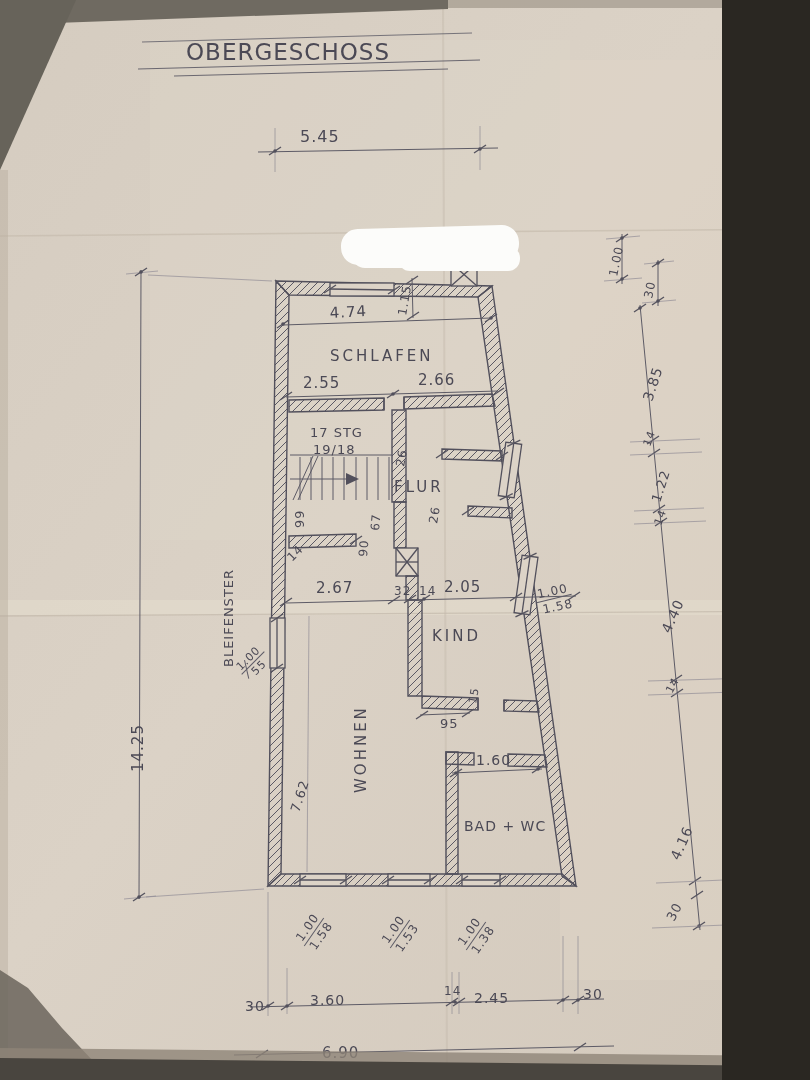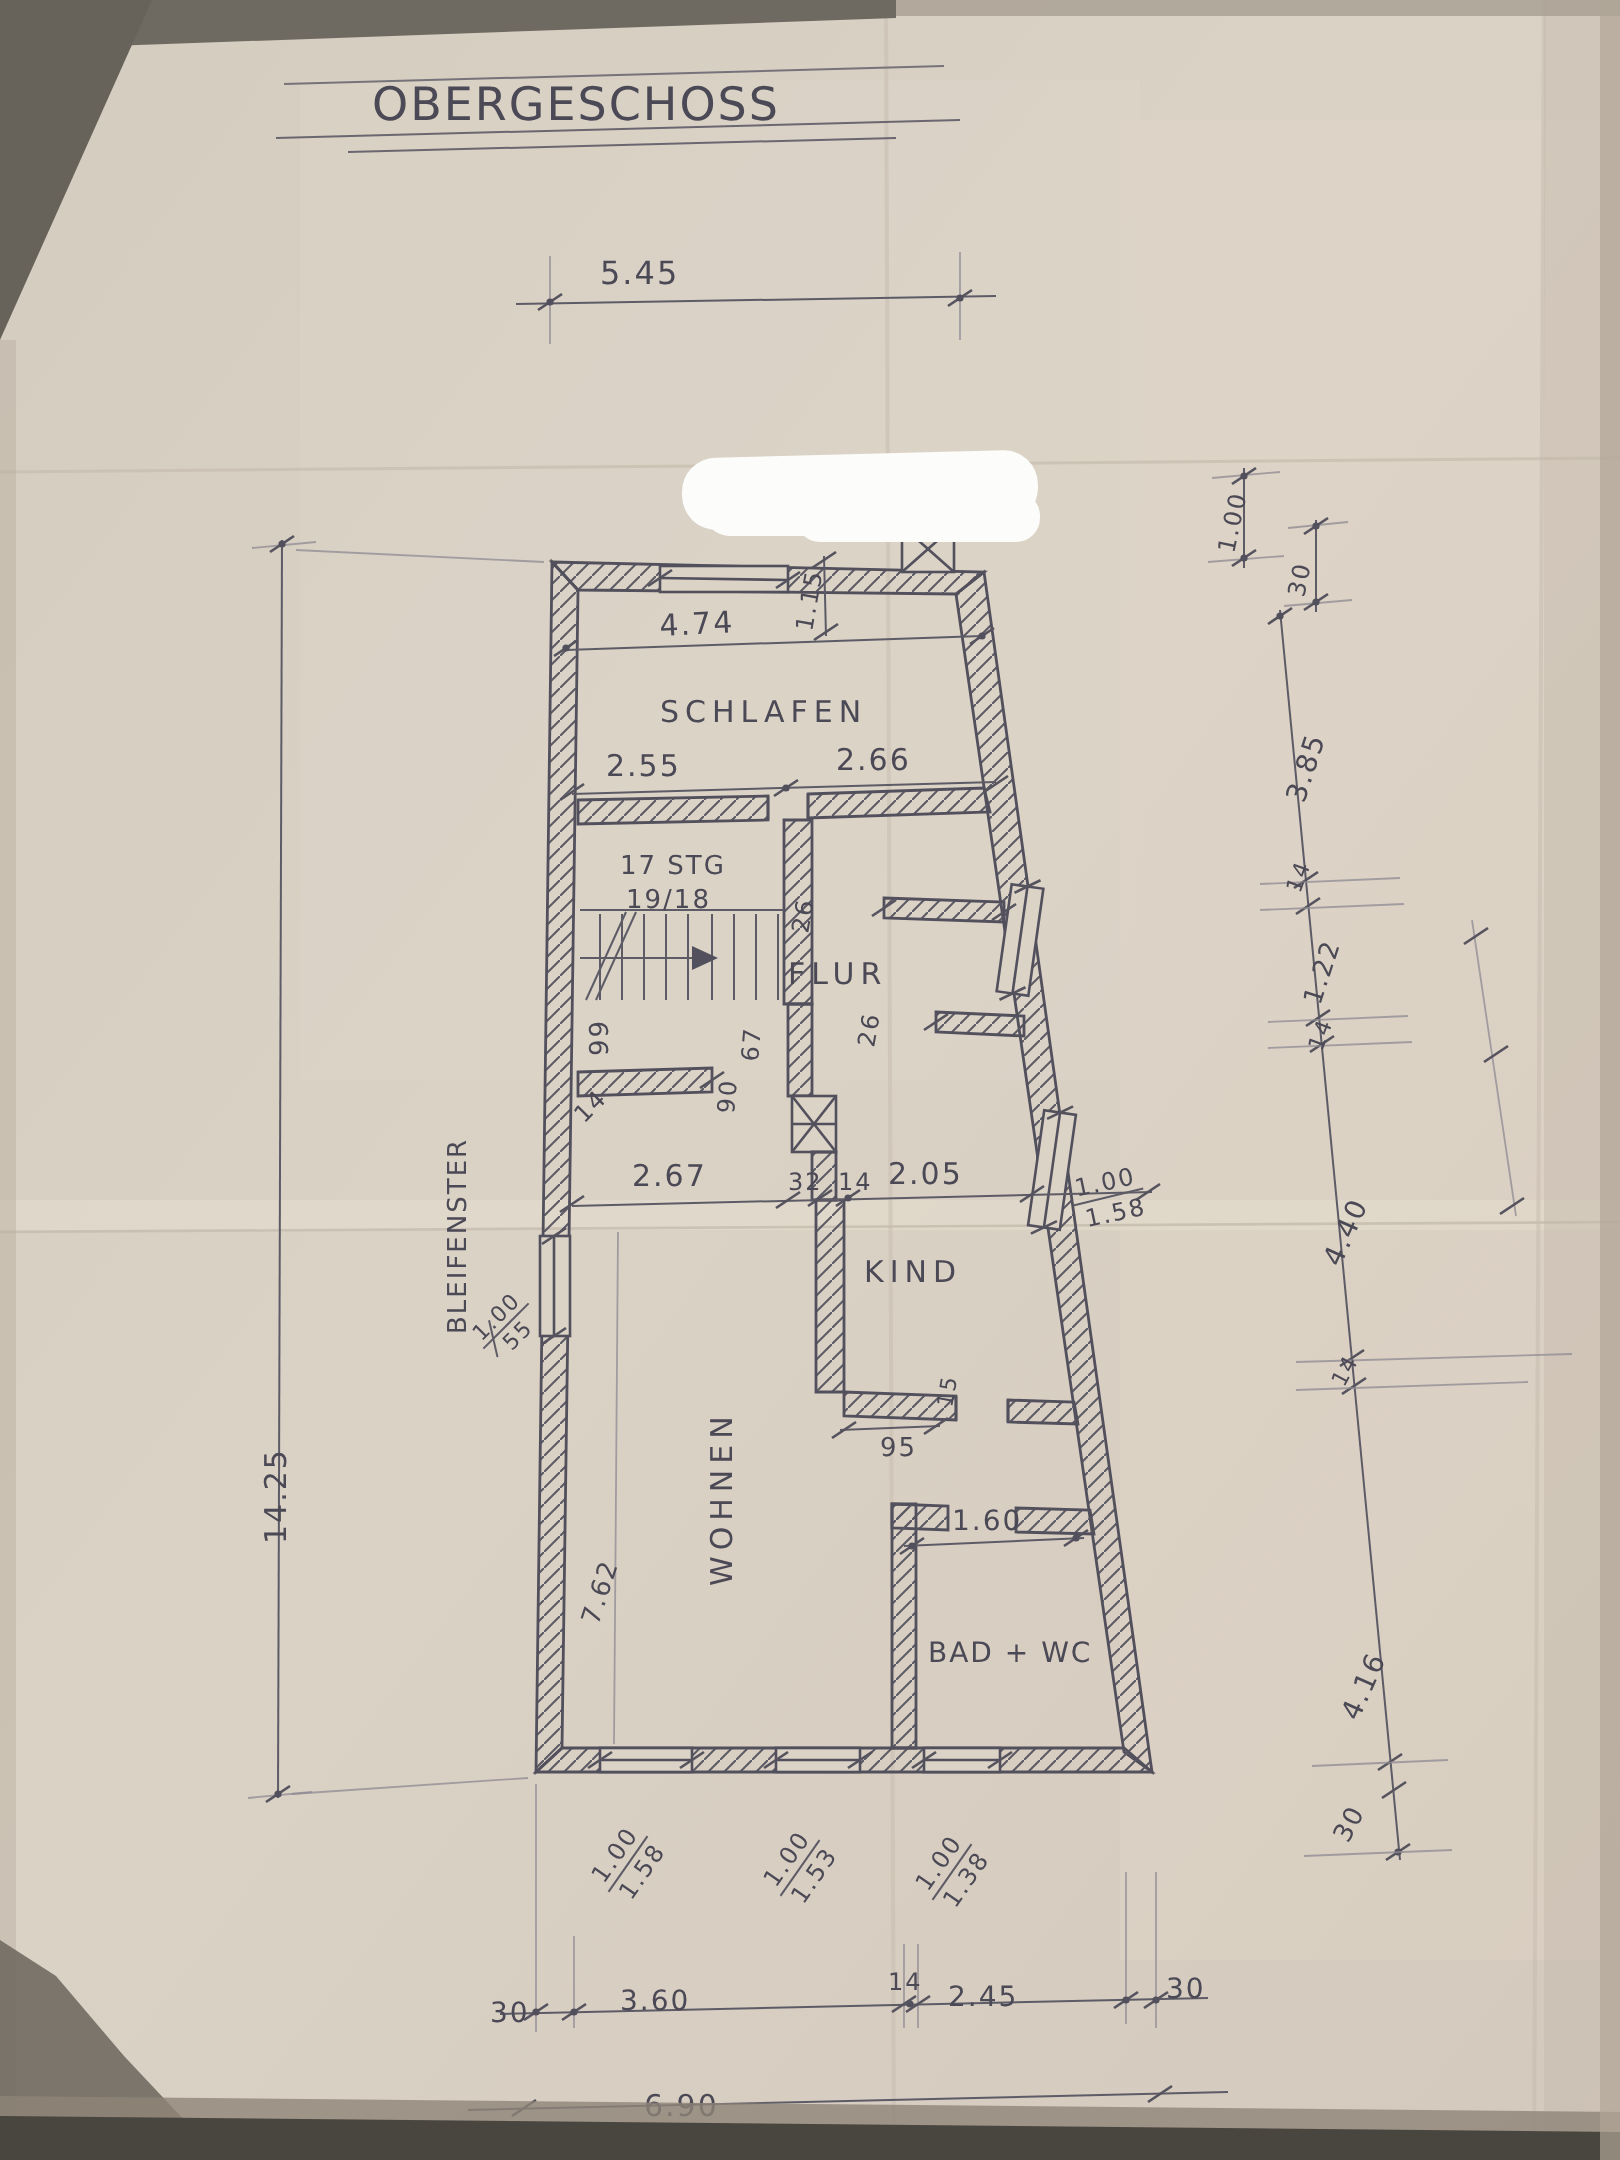--- a/index.html
+++ b/index.html
@@ -1,16 +1,16 @@
 <!DOCTYPE html>
 <html><head>
 <meta charset="utf-8">
 <style>
   html,body{margin:0;padding:0;background:#2a2722;}
-  .page{position:relative;width:810px;height:1080px;overflow:hidden;text-align:center;}
+  .page{position:relative;width:722px;height:1080px;overflow:hidden;text-align:center;}
   svg{display:block;}
   text{font-family:"DejaVu Sans",sans-serif;fill:#4b4955;letter-spacing:1px;}
   .room{letter-spacing:3px;}
   .wall{fill:url(#hatch);stroke:#52505c;stroke-width:1.4;}
   .solid{fill:#dcd3c7;stroke:#52505c;stroke-width:1.3;}
   .ink{stroke:#52505c;stroke-width:1.3;fill:none;}
   .dl{stroke:#5d5b66;stroke-width:1;fill:none;}
   .xl{stroke:#8d8993;stroke-width:0.9;fill:none;opacity:.75;}
   .crease{stroke:#c6bcae;fill:none;}
 </style>

